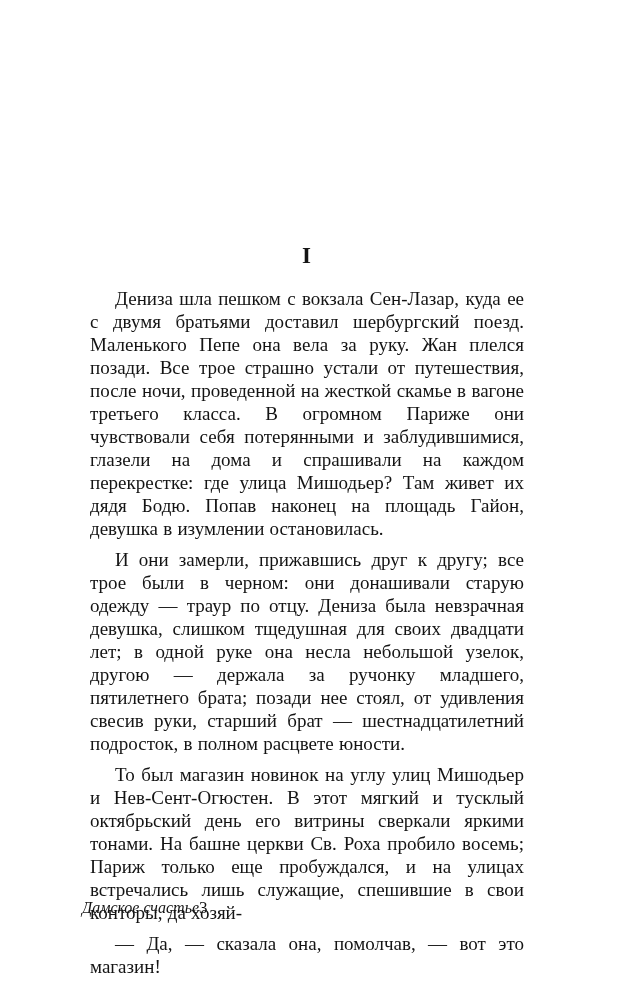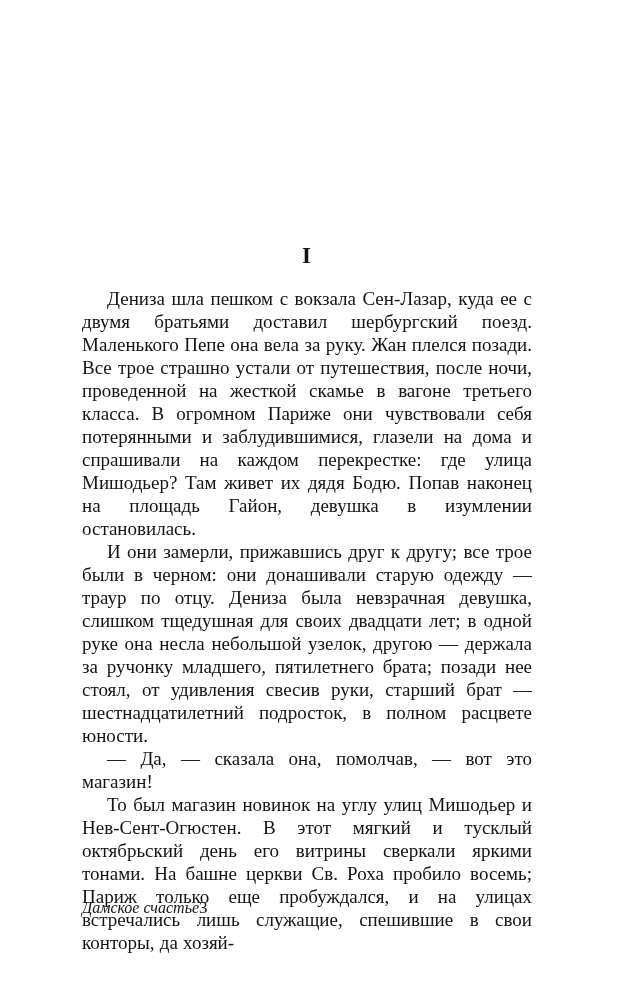--- a/index.html
+++ b/index.html
@@ -24,21 +24,21 @@
   }
   .chapter-heading {
     margin-top: 243px;
     margin-bottom: 18px;
     text-align: center;
     font-size: 23px;
     font-weight: bold;
     letter-spacing: 1px;
   }
   .text-block p {
-    margin: 0;
+    margin: 8px;
     font-size: 19px;
     line-height: 23px;
     text-align: justify;
     text-indent: 25px;
     word-spacing: 0.5px;
   }
   .footer {
     position: absolute;
     left: 82px;
     width: 450px;
@@ -58,21 +58,21 @@
 </style>
 </head>
 <body>
 
 <div class="page">
   <div class="content">
     <div class="chapter-heading">I</div>
     <div class="text-block">
       <p>Дениза шла пешком с вокзала Сен-Лазар, куда ее с двумя братьями доставил шербургский поезд. Маленького Пепе она вела за руку. Жан плелся позади. Все трое страшно устали от путешествия, после ночи, проведенной на жесткой скамье в вагоне третьего класса. В огромном Париже они чувствовали себя потерянными и заблудившимися, глазели на дома и спрашивали на каждом перекрестке: где улица Мишодьер? Там живет их дядя Бодю. Попав наконец на площадь Гайон, девушка в изумлении остановилась.</p>
       <p>И они замерли, прижавшись друг к другу; все трое были в черном: они донашивали старую одежду — траур по отцу. Дениза была невзрачная девушка, слишком тщедушная для своих двадцати лет; в одной руке она несла небольшой узелок, другою — держала за ручонку младшего, пятилетнего брата; позади нее стоял, от удивления свесив руки, старший брат — шестнадцатилетний подросток, в полном расцвете юности.</p>
+      <p>То был магазин новинок на углу улиц Мишодьер и Нев-Сент-Огюстен. В этот мягкий и тусклый октябрьский день его витрины сверкали яркими тонами. На башне церкви Св. Роха пробило восемь; Париж только еще пробуждался, и на улицах встречались лишь служащие, спешившие в свои конторы, да хозяй-</p>
       <p>— Да, — сказала она, помолчав, — вот это магазин!</p>
-      <p>То был магазин новинок на углу улиц Мишодьер и Нев-Сент-Огюстен. В этот мягкий и тусклый октябрьский день его витрины сверкали яркими тонами. На башне церкви Св. Роха пробило восемь; Париж только еще пробуждался, и на улицах встречались лишь служащие, спешившие в свои конторы, да хозяй-</p>
     </div>
   </div>
   <div class="footer">
     <span class="running-title">Дамское счастье</span>
     <span class="page-number">3</span>
   </div>
 </div>
 
 </body></html>

